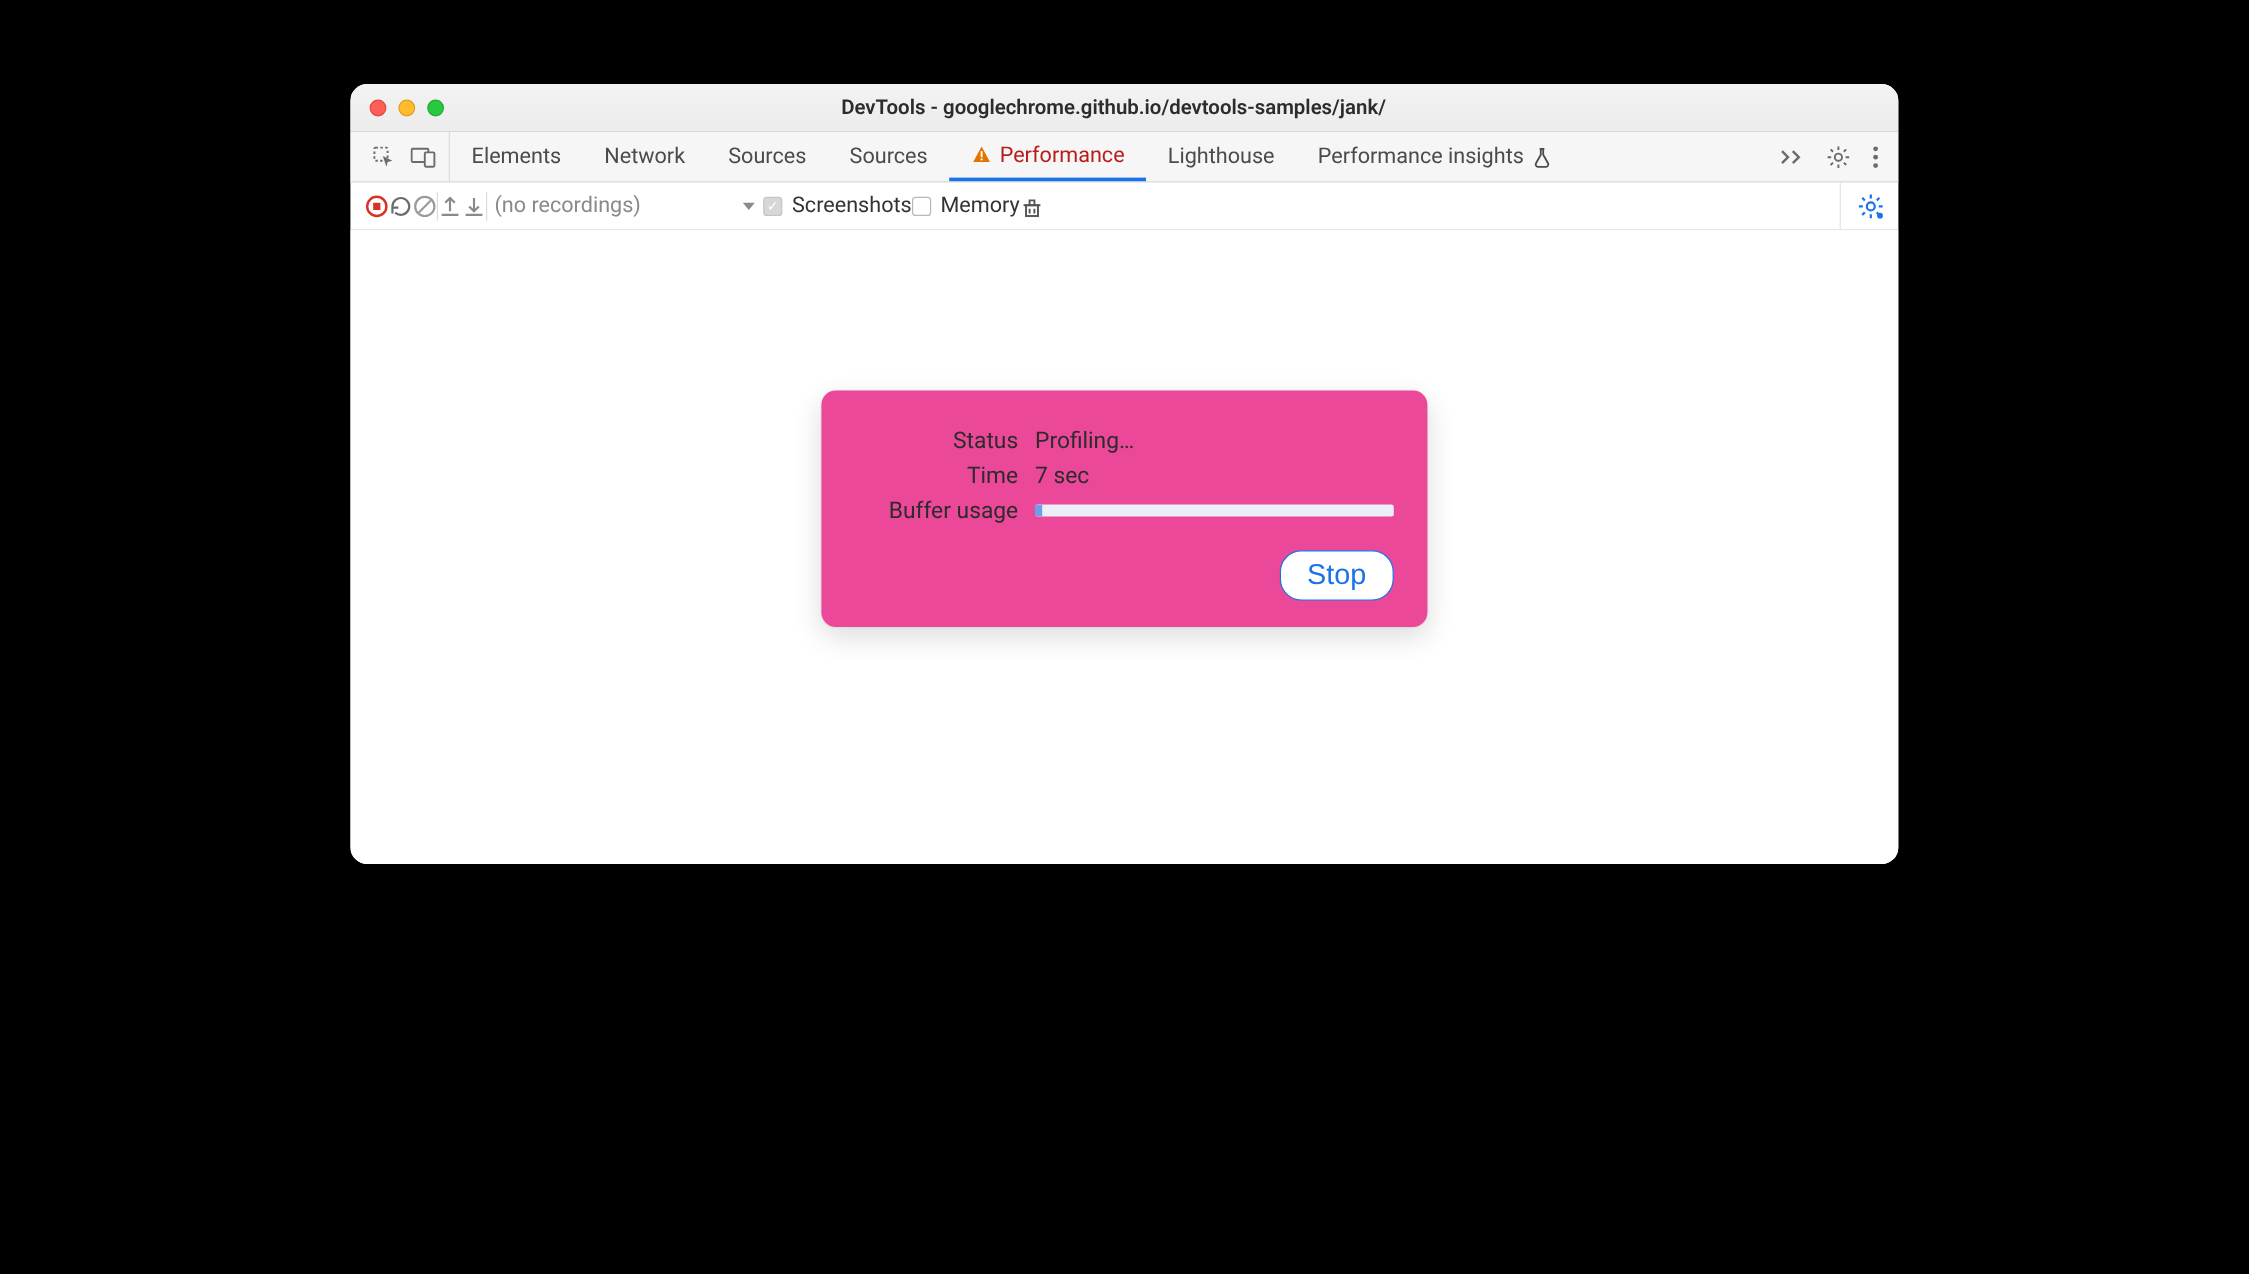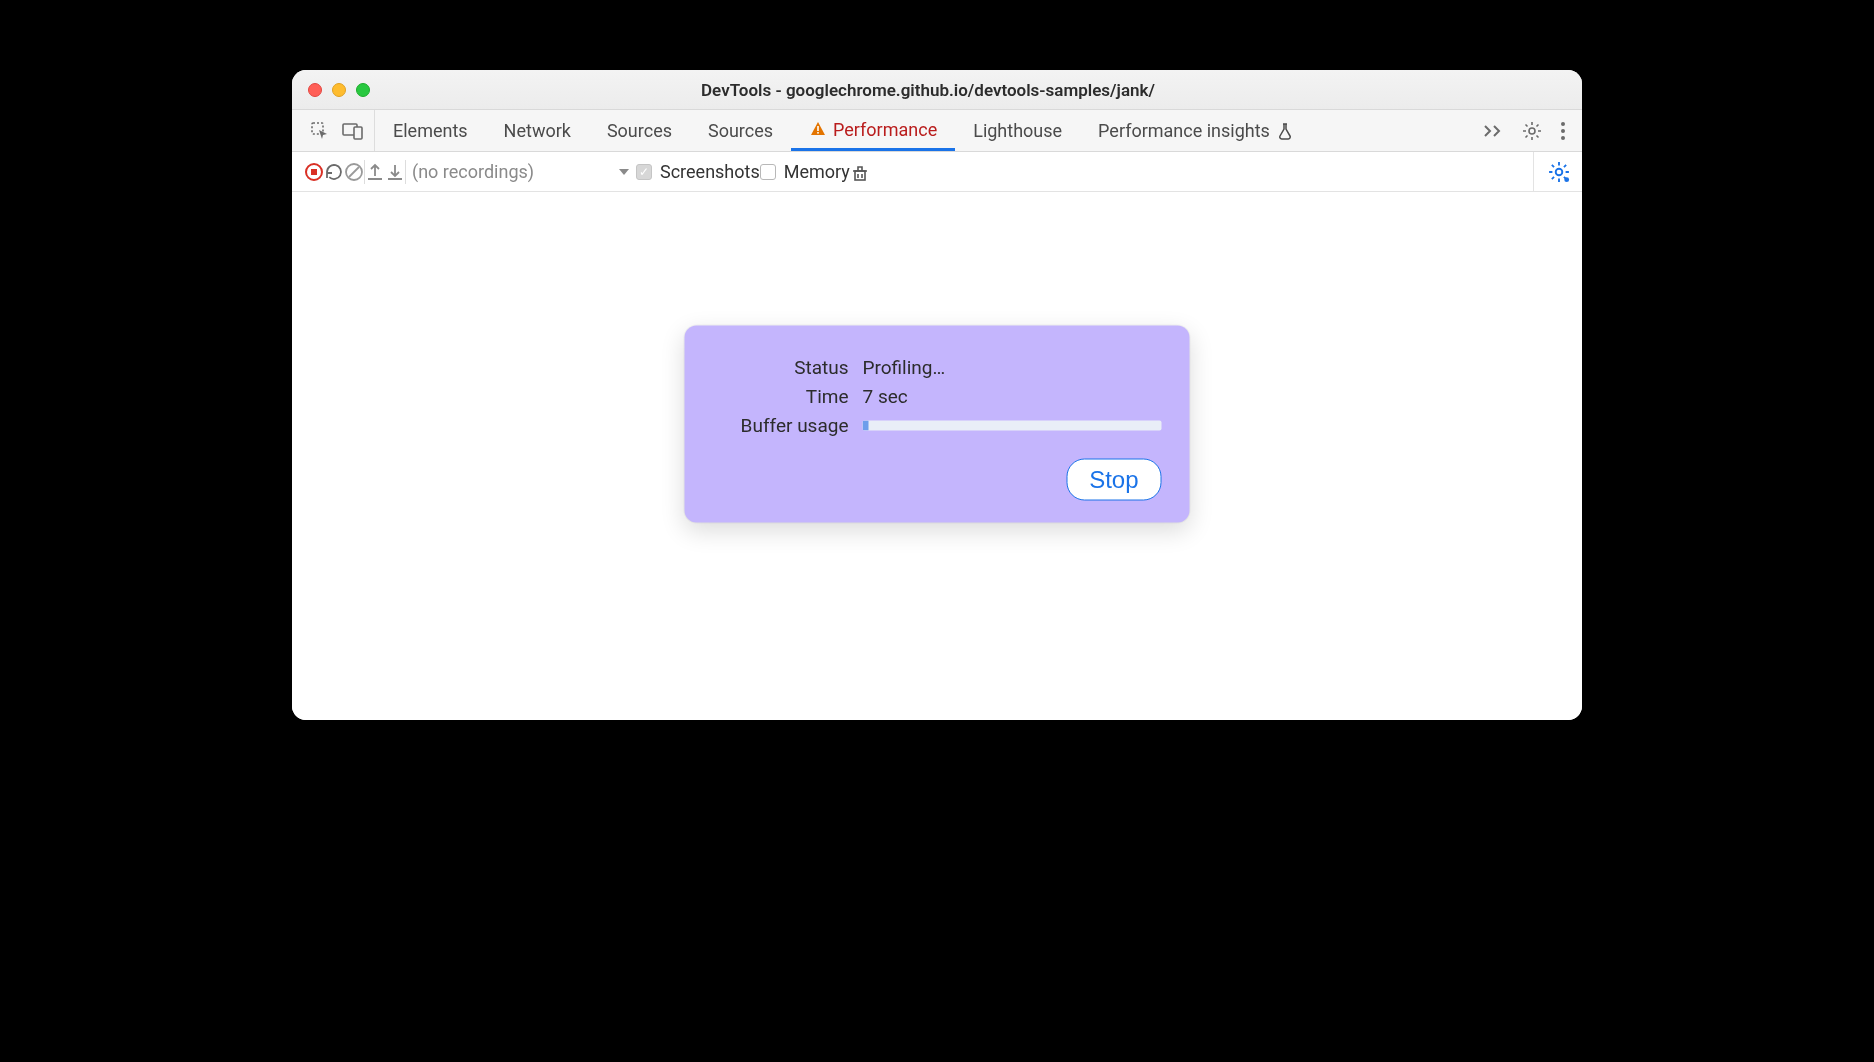--- a/index.html
+++ b/index.html
@@ -105,21 +105,21 @@
   }
   .checkbox.checked { background:#d7d7d7; border-color:#c5c5c5; }
   .check-mark { color:#fff; font-size:12px; line-height:1; }
   .perfbar-right-gear { color:#1a73e8; margin-left:auto; border-left:1px solid #e3e3e3; padding-left:14px; height:100%; display:flex; align-items:center;}
   .content {
     flex:1; position:relative; background:#fff;
   }
   .dialog {
     position:absolute; left:50%; top:44%; transform:translate(-50%,-50%);
     width: 505px;
-    background:#c4b5fd;
+    background:#ec4899;
     border-radius: 12px;
     box-shadow: 0 8px 24px rgba(0,0,0,0.14), 0 0 0 1px rgba(0,0,0,0.04);
     padding: 30px 28px 22px 28px;
     font-size: 19px;
     color:#2c2c2c;
   }
   .dlg-row { display:flex; align-items:center; margin-bottom:6px; }
   .dlg-label { width: 150px; text-align:right; padding-right:14px; color:#2c2c2c;}
   .dlg-value { flex:1; text-align:left; }
   .progress {

